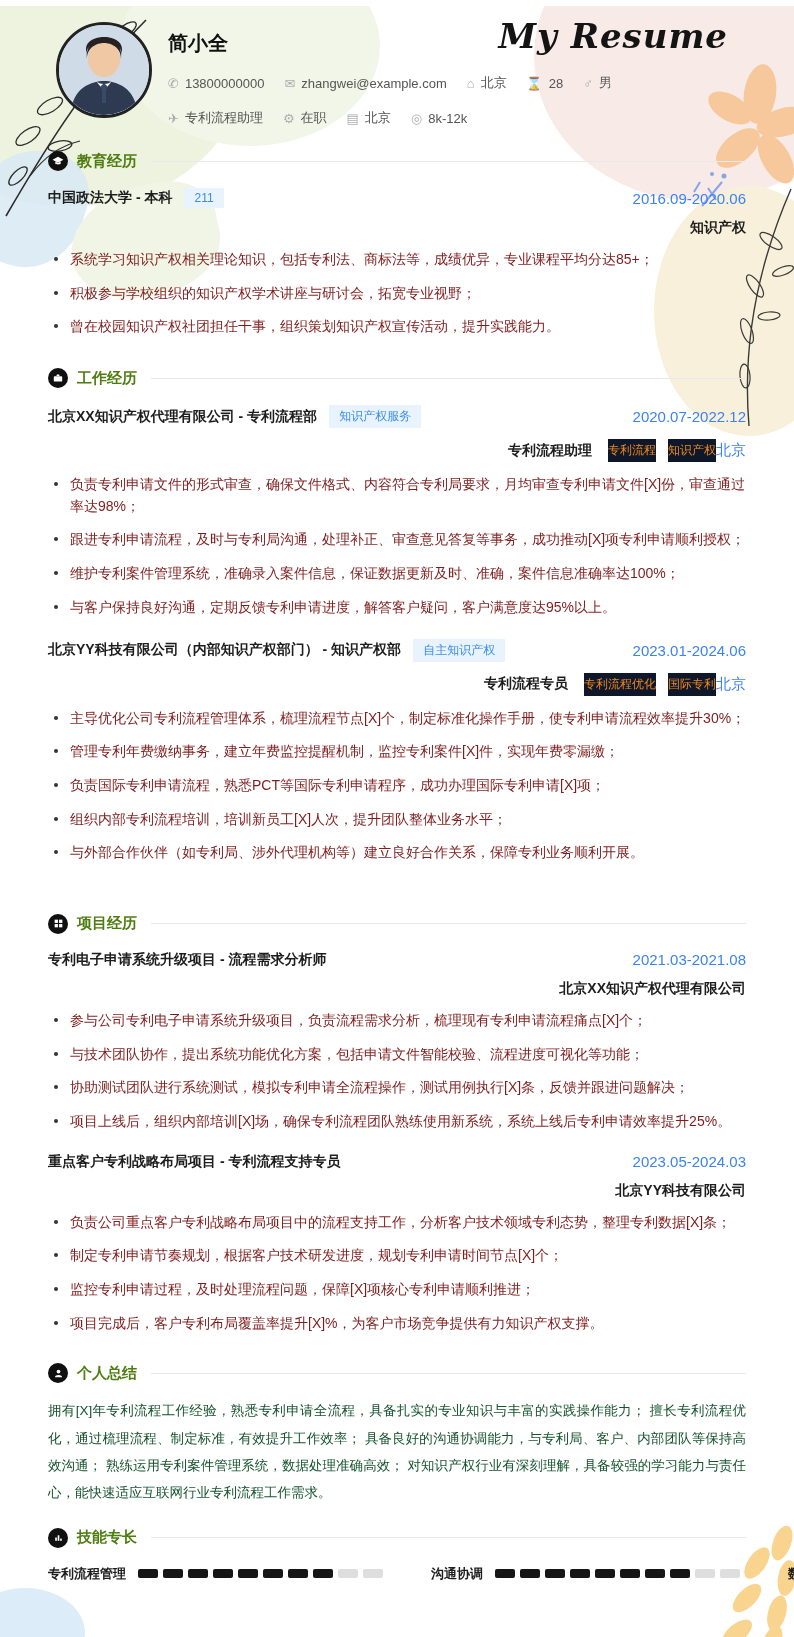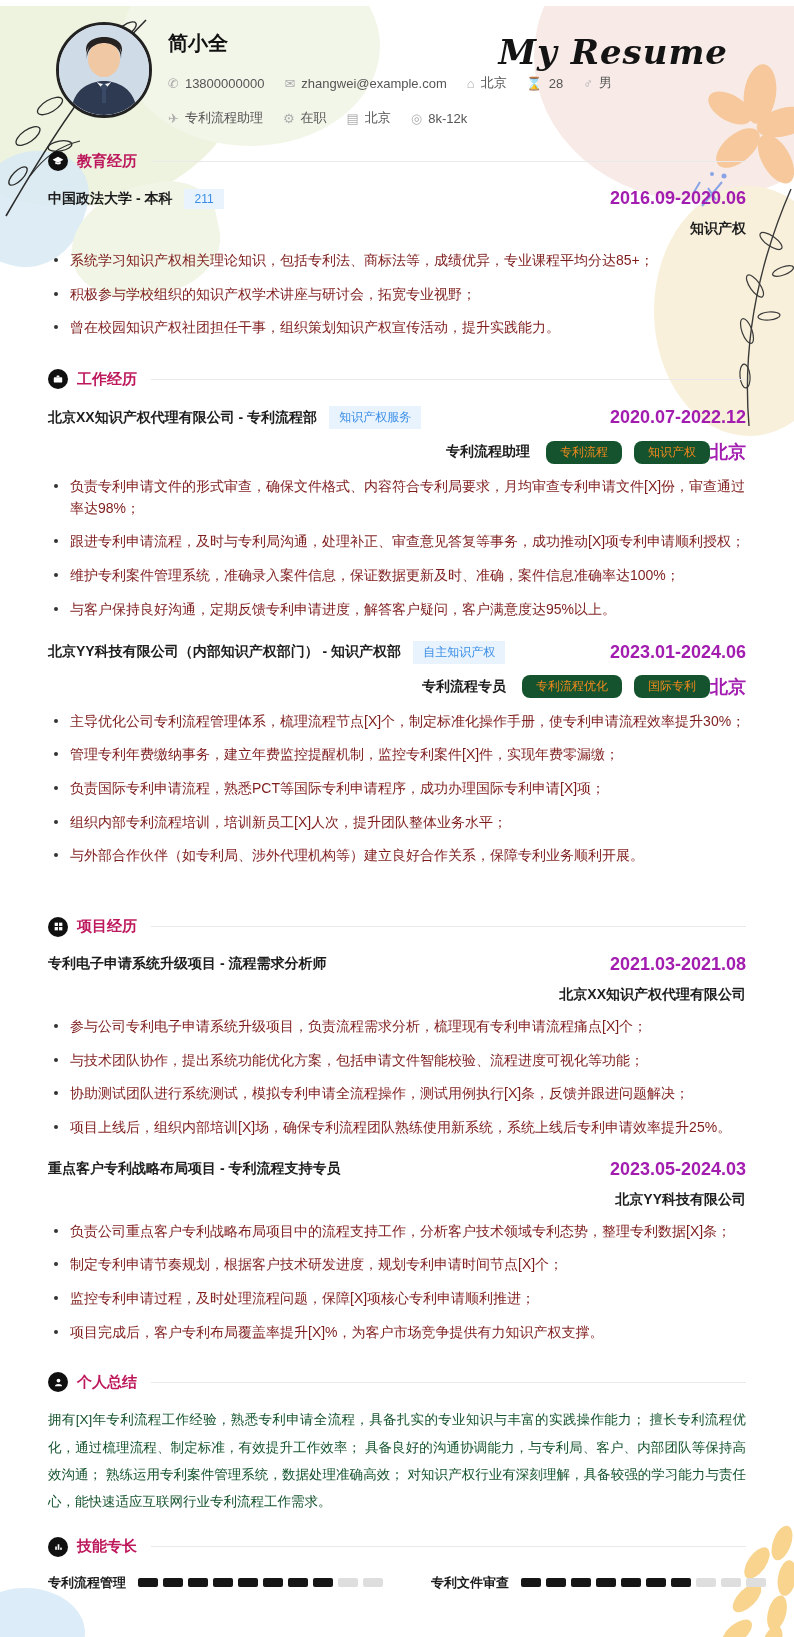--- a/index.html
+++ b/index.html
@@ -20,34 +20,34 @@
 
   
   .content { position:relative; z-index:1; }
   .header { display:flex; align-items:flex-start; padding:16px 48px 0 56px; height:132px; position:relative; }
   .avatar { width:96px; height:96px; border-radius:50%; border:3px solid #222; overflow:hidden; flex-shrink:0; background:#dfe7f0; }
   .header-info { margin-left:16px; padding-top:8px; }
   .name { font-size:20px; font-weight:bold; color:#111; }
   .contact-row { display:flex; align-items:center; gap:20px; margin-top:17px; font-size:13px; color:#555; white-space:nowrap; }
   .contact-item { display:flex; align-items:center; gap:6px; }
   .cicon { color:#adadad; font-size:13px; }
-  .brand-script { position:absolute; right:66px; top:26px; font-family:"DejaVu Serif","Liberation Serif",serif; font-style:italic; font-weight:bold; font-size:34px; color:#141414; letter-spacing:1px; }
+  .brand-script { position:absolute; right:66px; top:10px; font-family:"DejaVu Serif","Liberation Serif",serif; font-style:italic; font-weight:bold; font-size:34px; color:#141414; letter-spacing:1px; }
 
   .section { margin:0 48px; }
   .sec-head { display:flex; align-items:center; }
   .sec-icon { width:20px; height:20px; border-radius:50%; background:#101010; display:flex; align-items:center; justify-content:center; flex-shrink:0; }
-  .sec-title { font-size:15px; font-weight:bold; color:#be185d; margin-left:9px; }
+  .sec-title { font-size:15px; font-weight:bold; color:#4d7c0f; margin-left:9px; }
   .sec-line { flex:1; height:1px; background:#e9e9e9; margin-left:14px; }
 
   .entry-head { display:flex; justify-content:space-between; align-items:center; }
   .entry-left { display:flex; align-items:center; }
   .entry-title { font-size:14px; font-weight:bold; color:#1d1d1d; }
-  .entry-date { font-size:18px; font-weight:bold; color:#a21caf; }
+  .entry-date { font-size:15px; font-weight:normal; color:#3b82f6; }
   .badge-blue { background:#e8f3fe; color:#3a8ee6; font-size:12px; padding:3px 10px; border-radius:0; margin-left:12px; white-space:nowrap; }
-  .tag-orange { background:#14532d; color:#f0891e; font-size:12px; padding:3px 14px; border-radius:8px; margin-left:12px; white-space:nowrap; }
+  .tag-orange { background:#0f172a; color:#f0891e; font-size:12px; padding:3px 0; border-radius:0; margin-left:12px; white-space:nowrap; }
   .subrow { display:flex; justify-content:flex-end; align-items:center; margin-top:11px; }
   .bullets { margin-top:3px; }
   .bullet { display:flex; margin-top:12px; font-size:14px; color:#7f1d1d; line-height:1.55; }
   .dot { width:4px; height:4px; border-radius:50%; background:#333; margin:8px 12px 0 6px; flex-shrink:0; }
 
   .summary-text { margin-top:14px; font-size:13.5px; color:#14532d; line-height:2.02; text-align:justify; }
 
   .skills-grid { display:grid; grid-template-columns:1fr 1fr 1fr; column-gap:44px; row-gap:23px; margin-top:17px;gap:48px; }
   .skill-item { display:flex; align-items:center; }
   .skill-name { font-size:13px; font-weight:bold; color:#1d1d1d; margin-right:12px; white-space:nowrap; }
@@ -426,35 +426,20 @@
               <span class="seg on"></span>
               <span class="seg on"></span>
               <span class="seg on"></span>
               <span class="seg on"></span>
               <span class="seg on"></span>
               <span class="seg"></span>
               <span class="seg"></span>
             </span>
         </div>
         <div class="skill-item">
-          <span class="skill-name">专利文件审查</span>
-          <span class="skill-bar">
-              <span class="seg on"></span>
-              <span class="seg on"></span>
-              <span class="seg on"></span>
-              <span class="seg on"></span>
-              <span class="seg on"></span>
-              <span class="seg on"></span>
-              <span class="seg on"></span>
-              <span class="seg"></span>
-              <span class="seg"></span>
-              <span class="seg"></span>
-            </span>
-        </div>
-        <div class="skill-item">
           <span class="skill-name">沟通协调</span>
           <span class="skill-bar">
               <span class="seg on"></span>
               <span class="seg on"></span>
               <span class="seg on"></span>
               <span class="seg on"></span>
               <span class="seg on"></span>
               <span class="seg on"></span>
               <span class="seg on"></span>
               <span class="seg on"></span>

